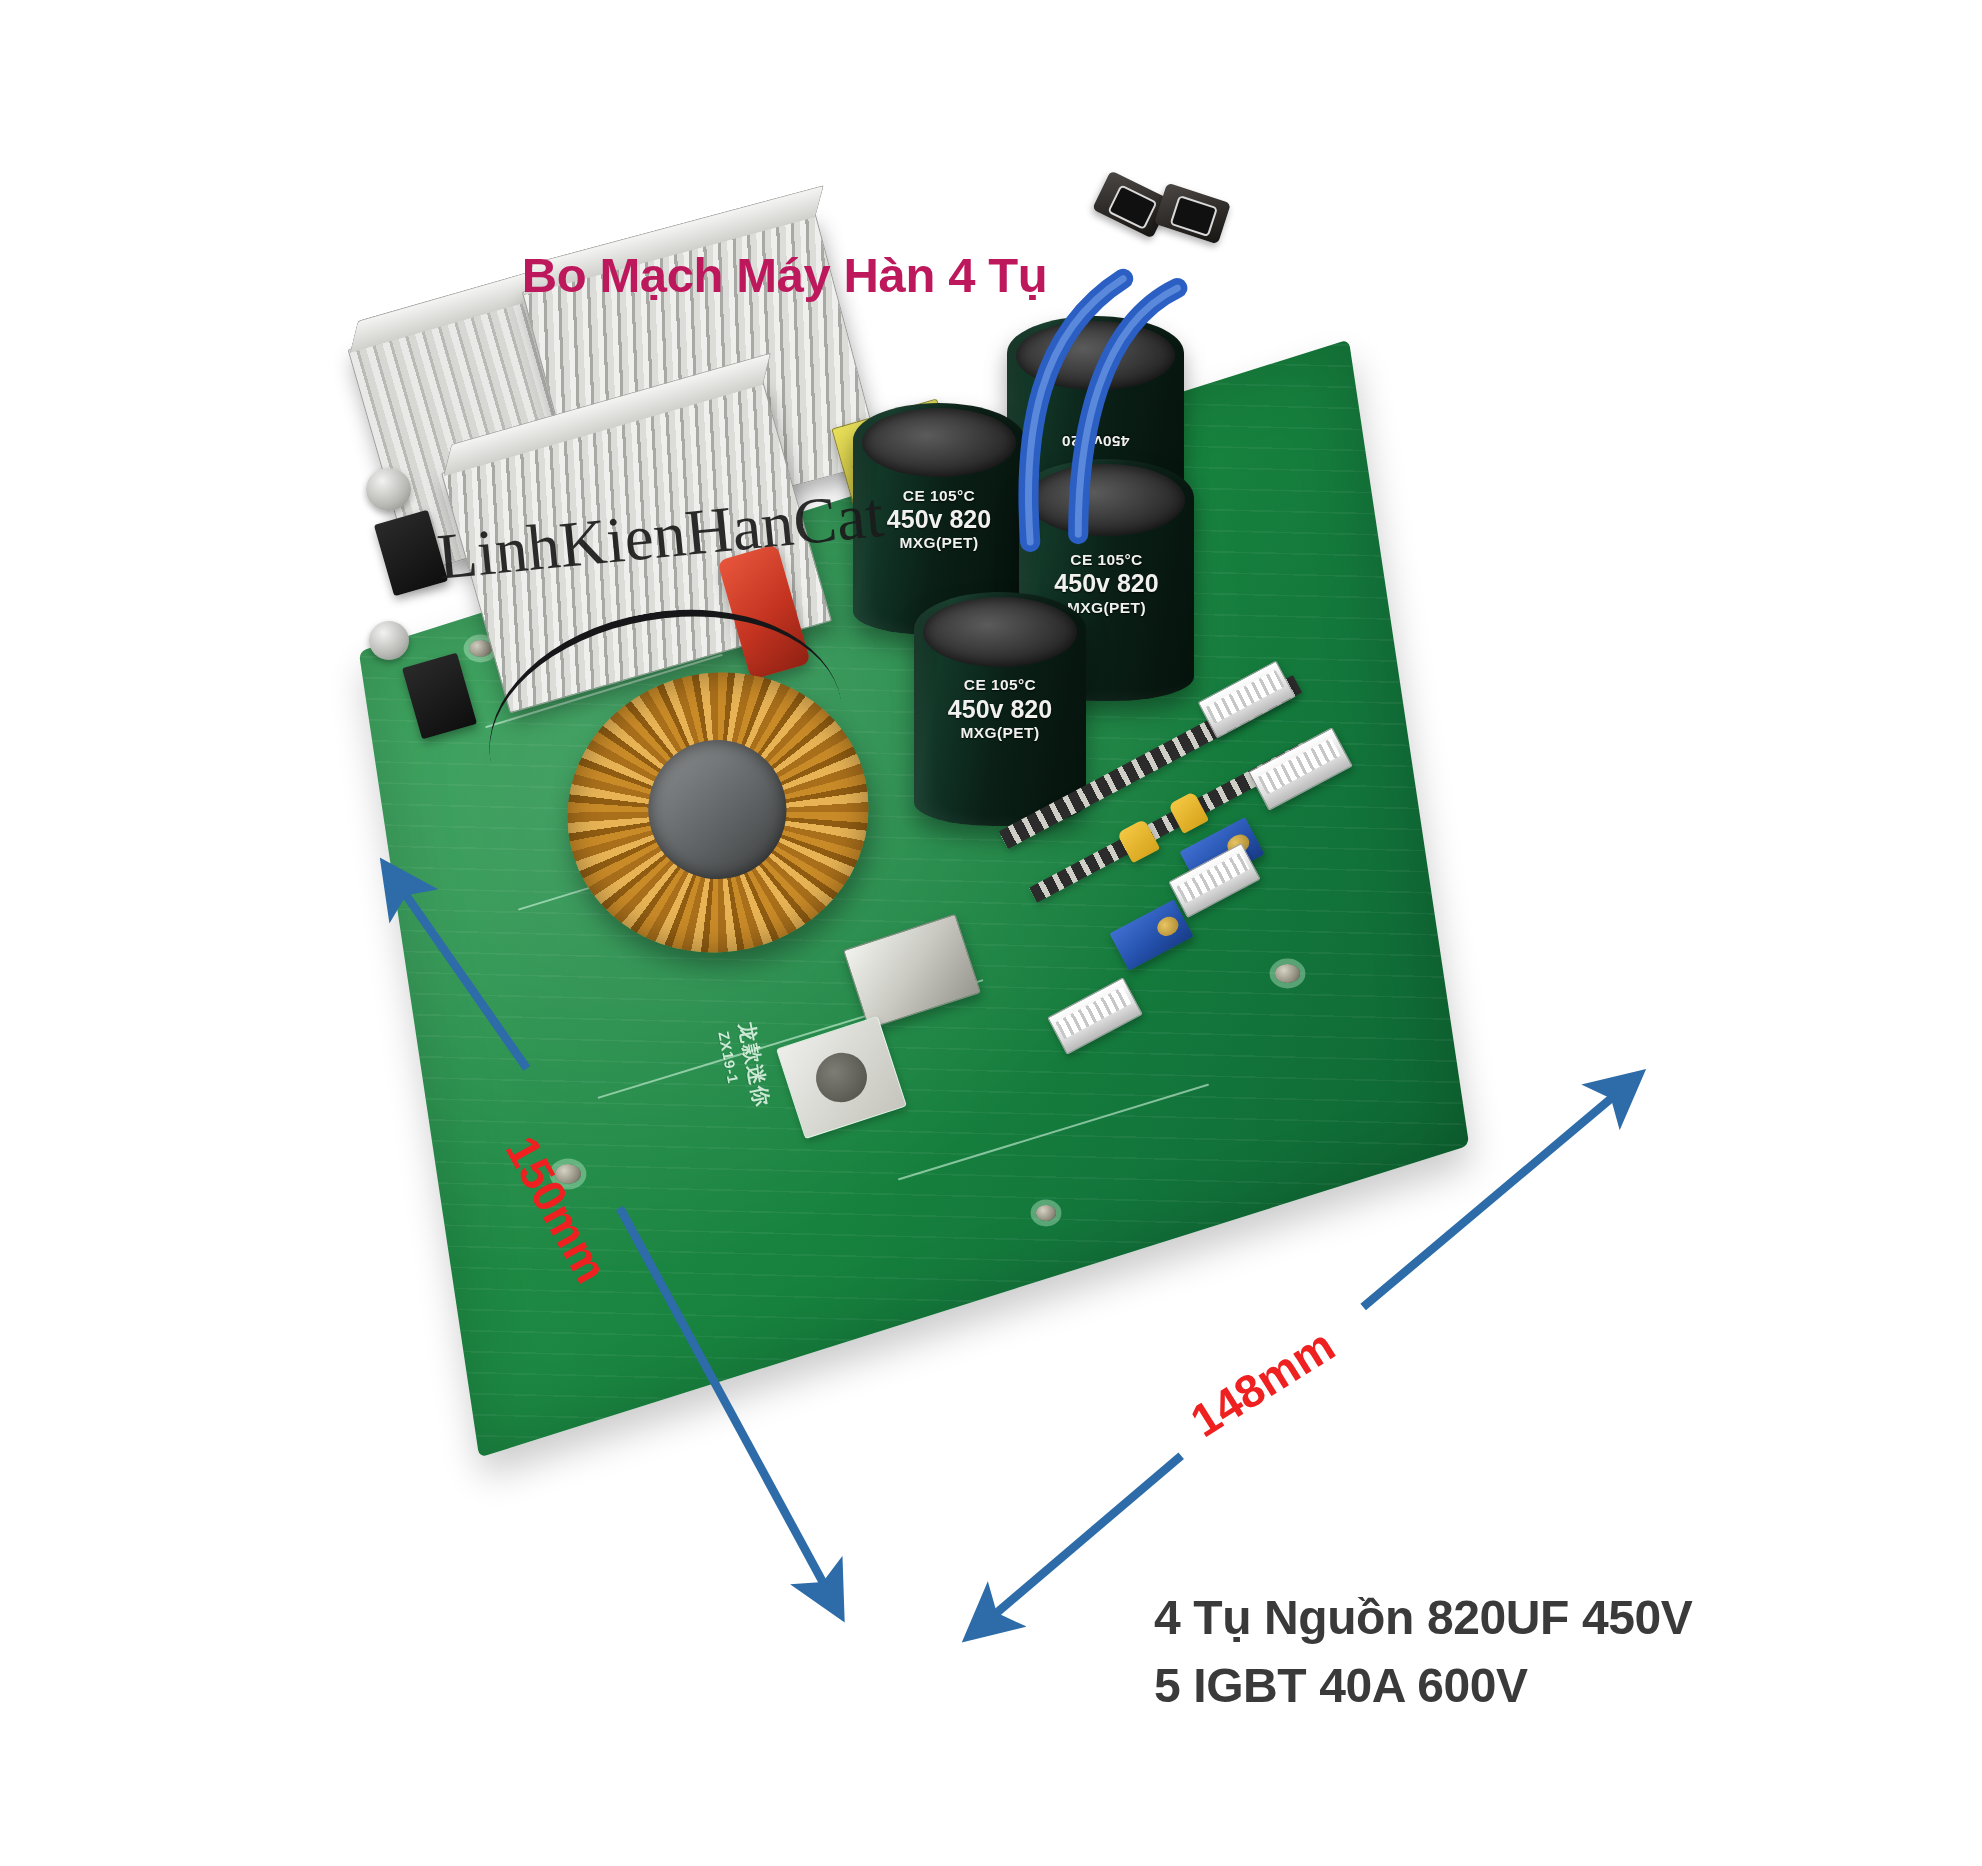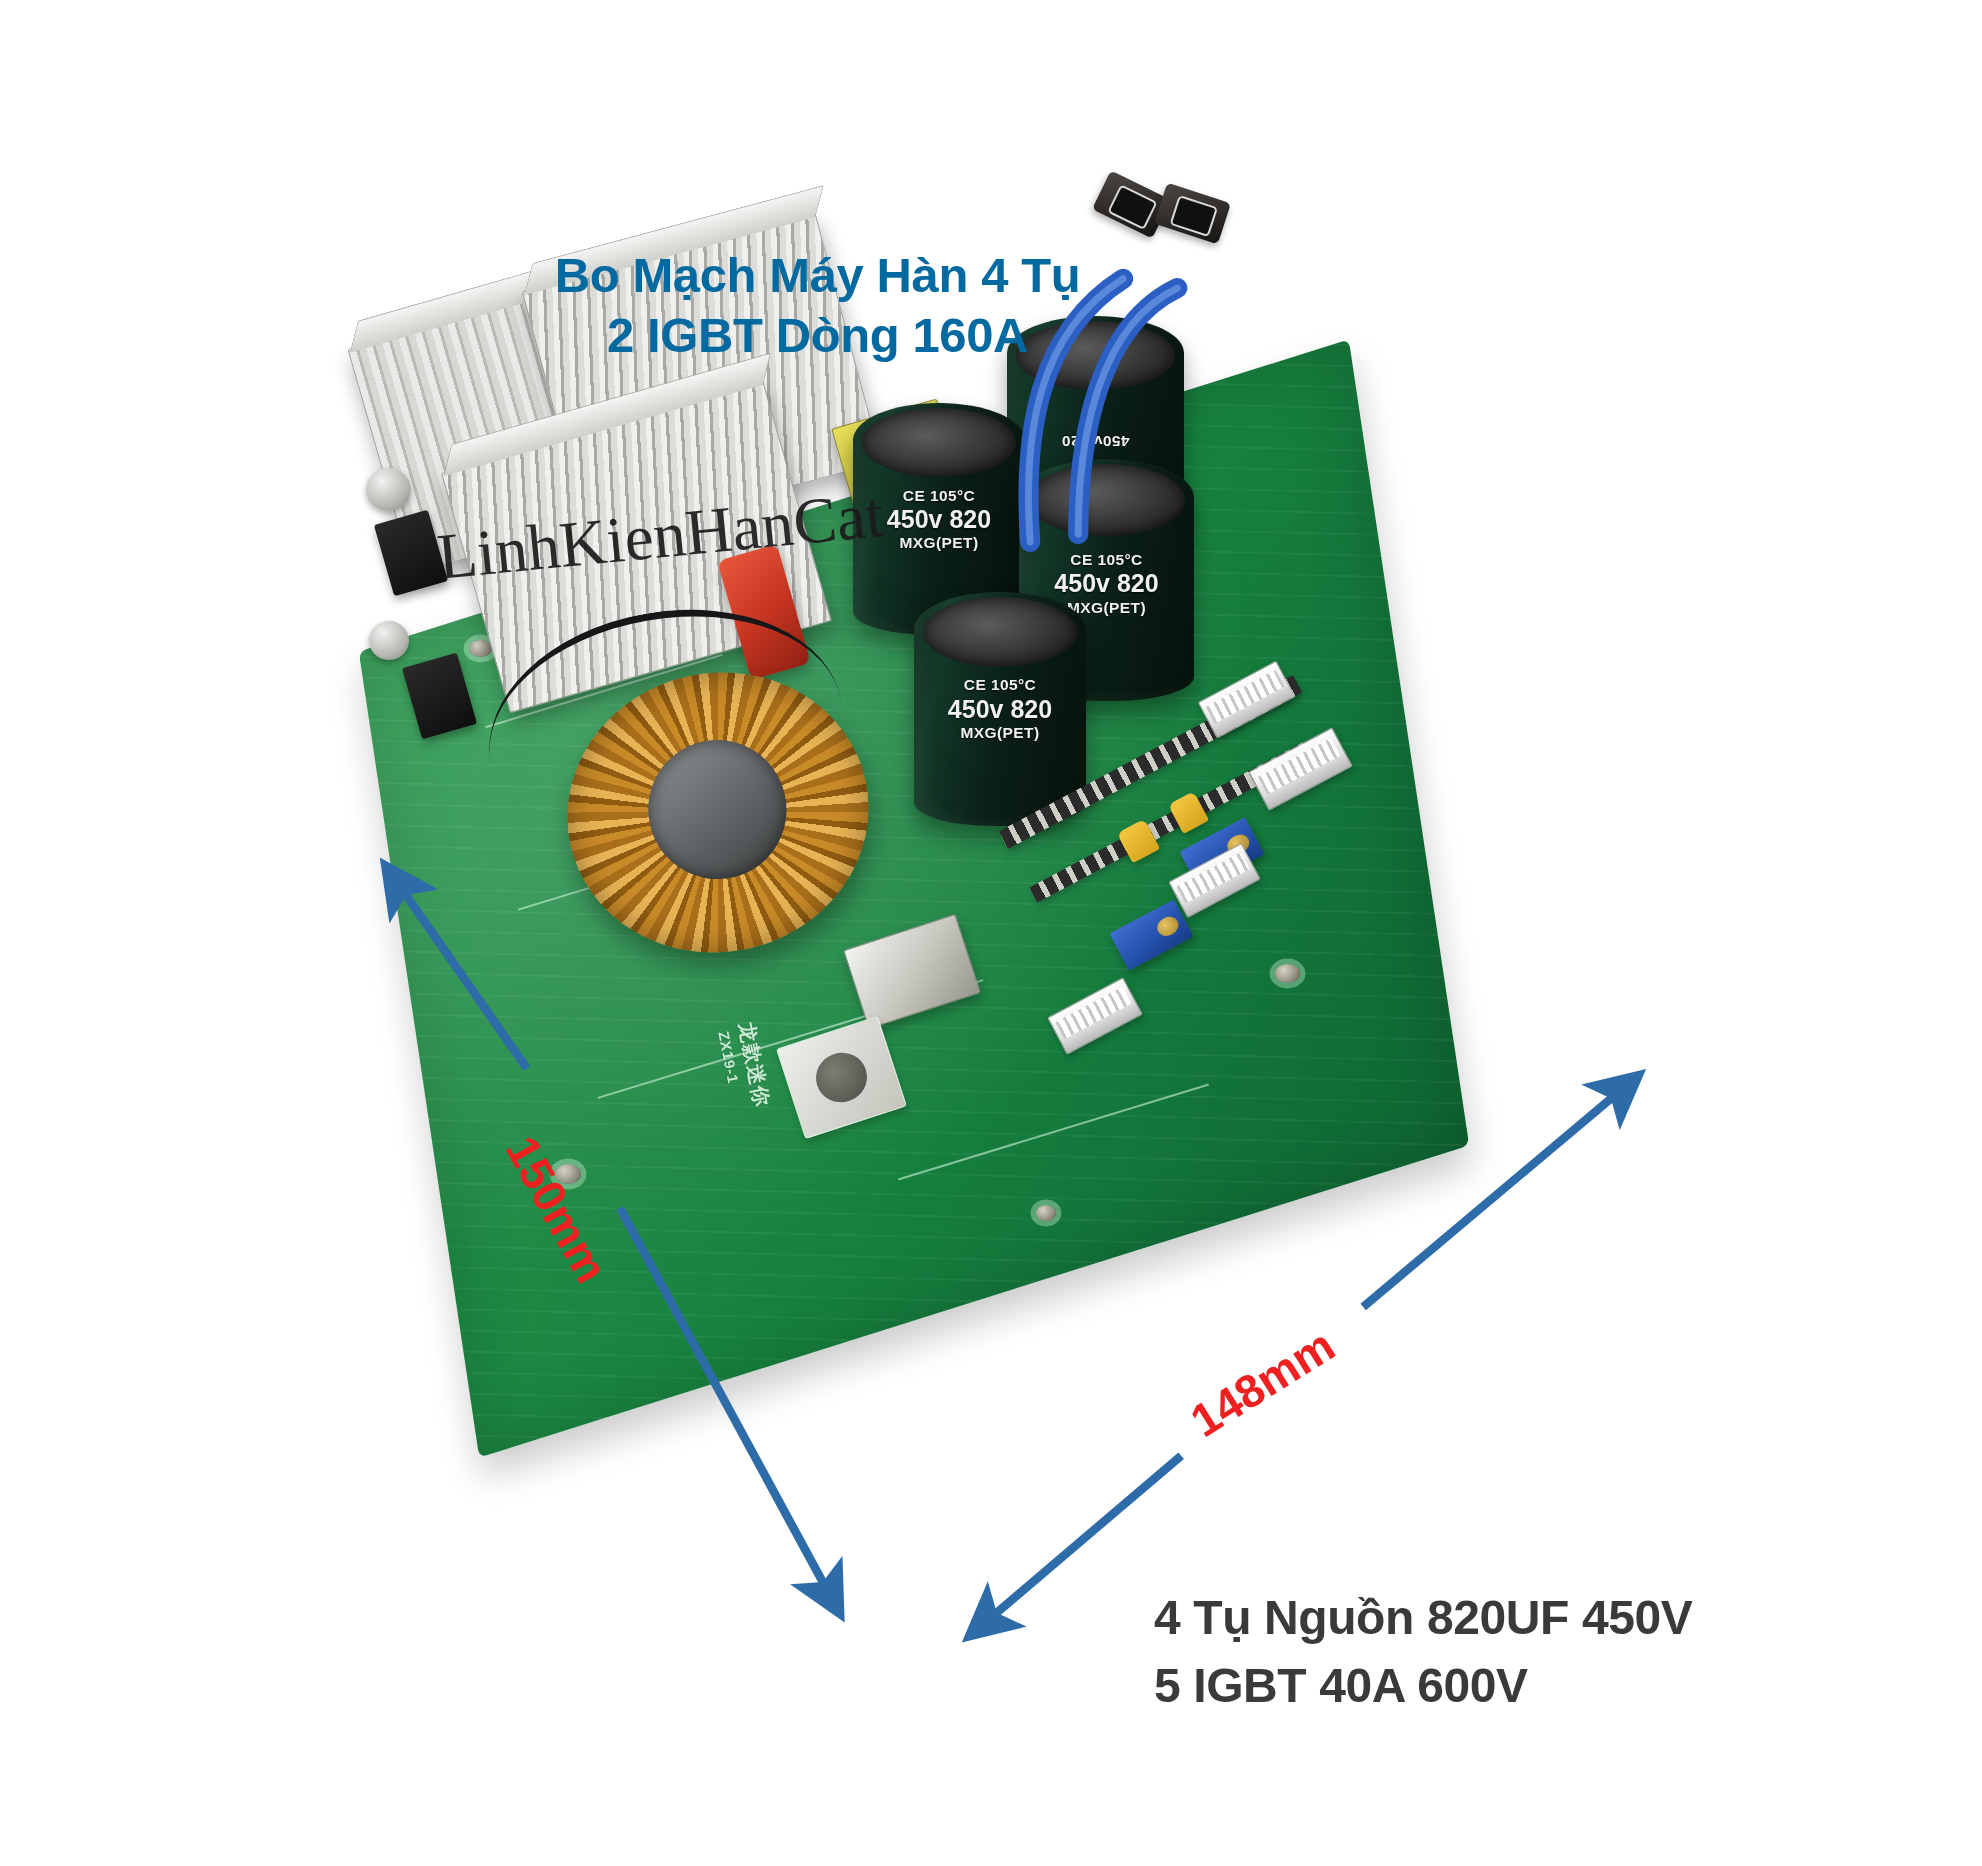--- a/index.html
+++ b/index.html
@@ -12,24 +12,24 @@
     position:relative;
     width:1983px;
     height:1866px;
     background:#ffffff;
     overflow:hidden;
   }
 
   
   .title-block{
     position:absolute;
-    left:523px; top:246px;
+    left:490px; top:246px;
     width:589px;
     text-align:center;
-    color:#0369a1;
+    color:#be185d;
     font-weight:bold;
     font-size:49px;
     line-height:1.22;
     letter-spacing:-0.4px;
     white-space:nowrap;
   }
   .specs-block{
     position:absolute;
     left:1154px; top:1584px;
     color:#3a3a3a;
@@ -409,21 +409,20 @@
 
     <line x1="1525" y1="1880" x2="1255" y2="2110" stroke="#2d6ca8" stroke-width="11" marker-end="url(#ah)"></line>
     <line x1="1760" y1="1688" x2="2112" y2="1392" stroke="#2d6ca8" stroke-width="11" marker-end="url(#ah)"></line>
   </svg>
 
   <div class="dim-label" id="dim150">150mm</div>
   <div class="dim-label" id="dim148">148mm</div>
 
   <div class="title-block">
     <div>Bo Mạch Máy Hàn 4 Tụ</div>
-    <div>2 IGBT Dòng 160A</div>
   </div>
 
   <div class="watermark">LinhKienHanCat</div>
 
   <div class="specs-block">
     <div>4 Tụ Nguồn 820UF 450V</div>
     <div>5 IGBT 40A 600V</div>
   </div>
 
 </div>

